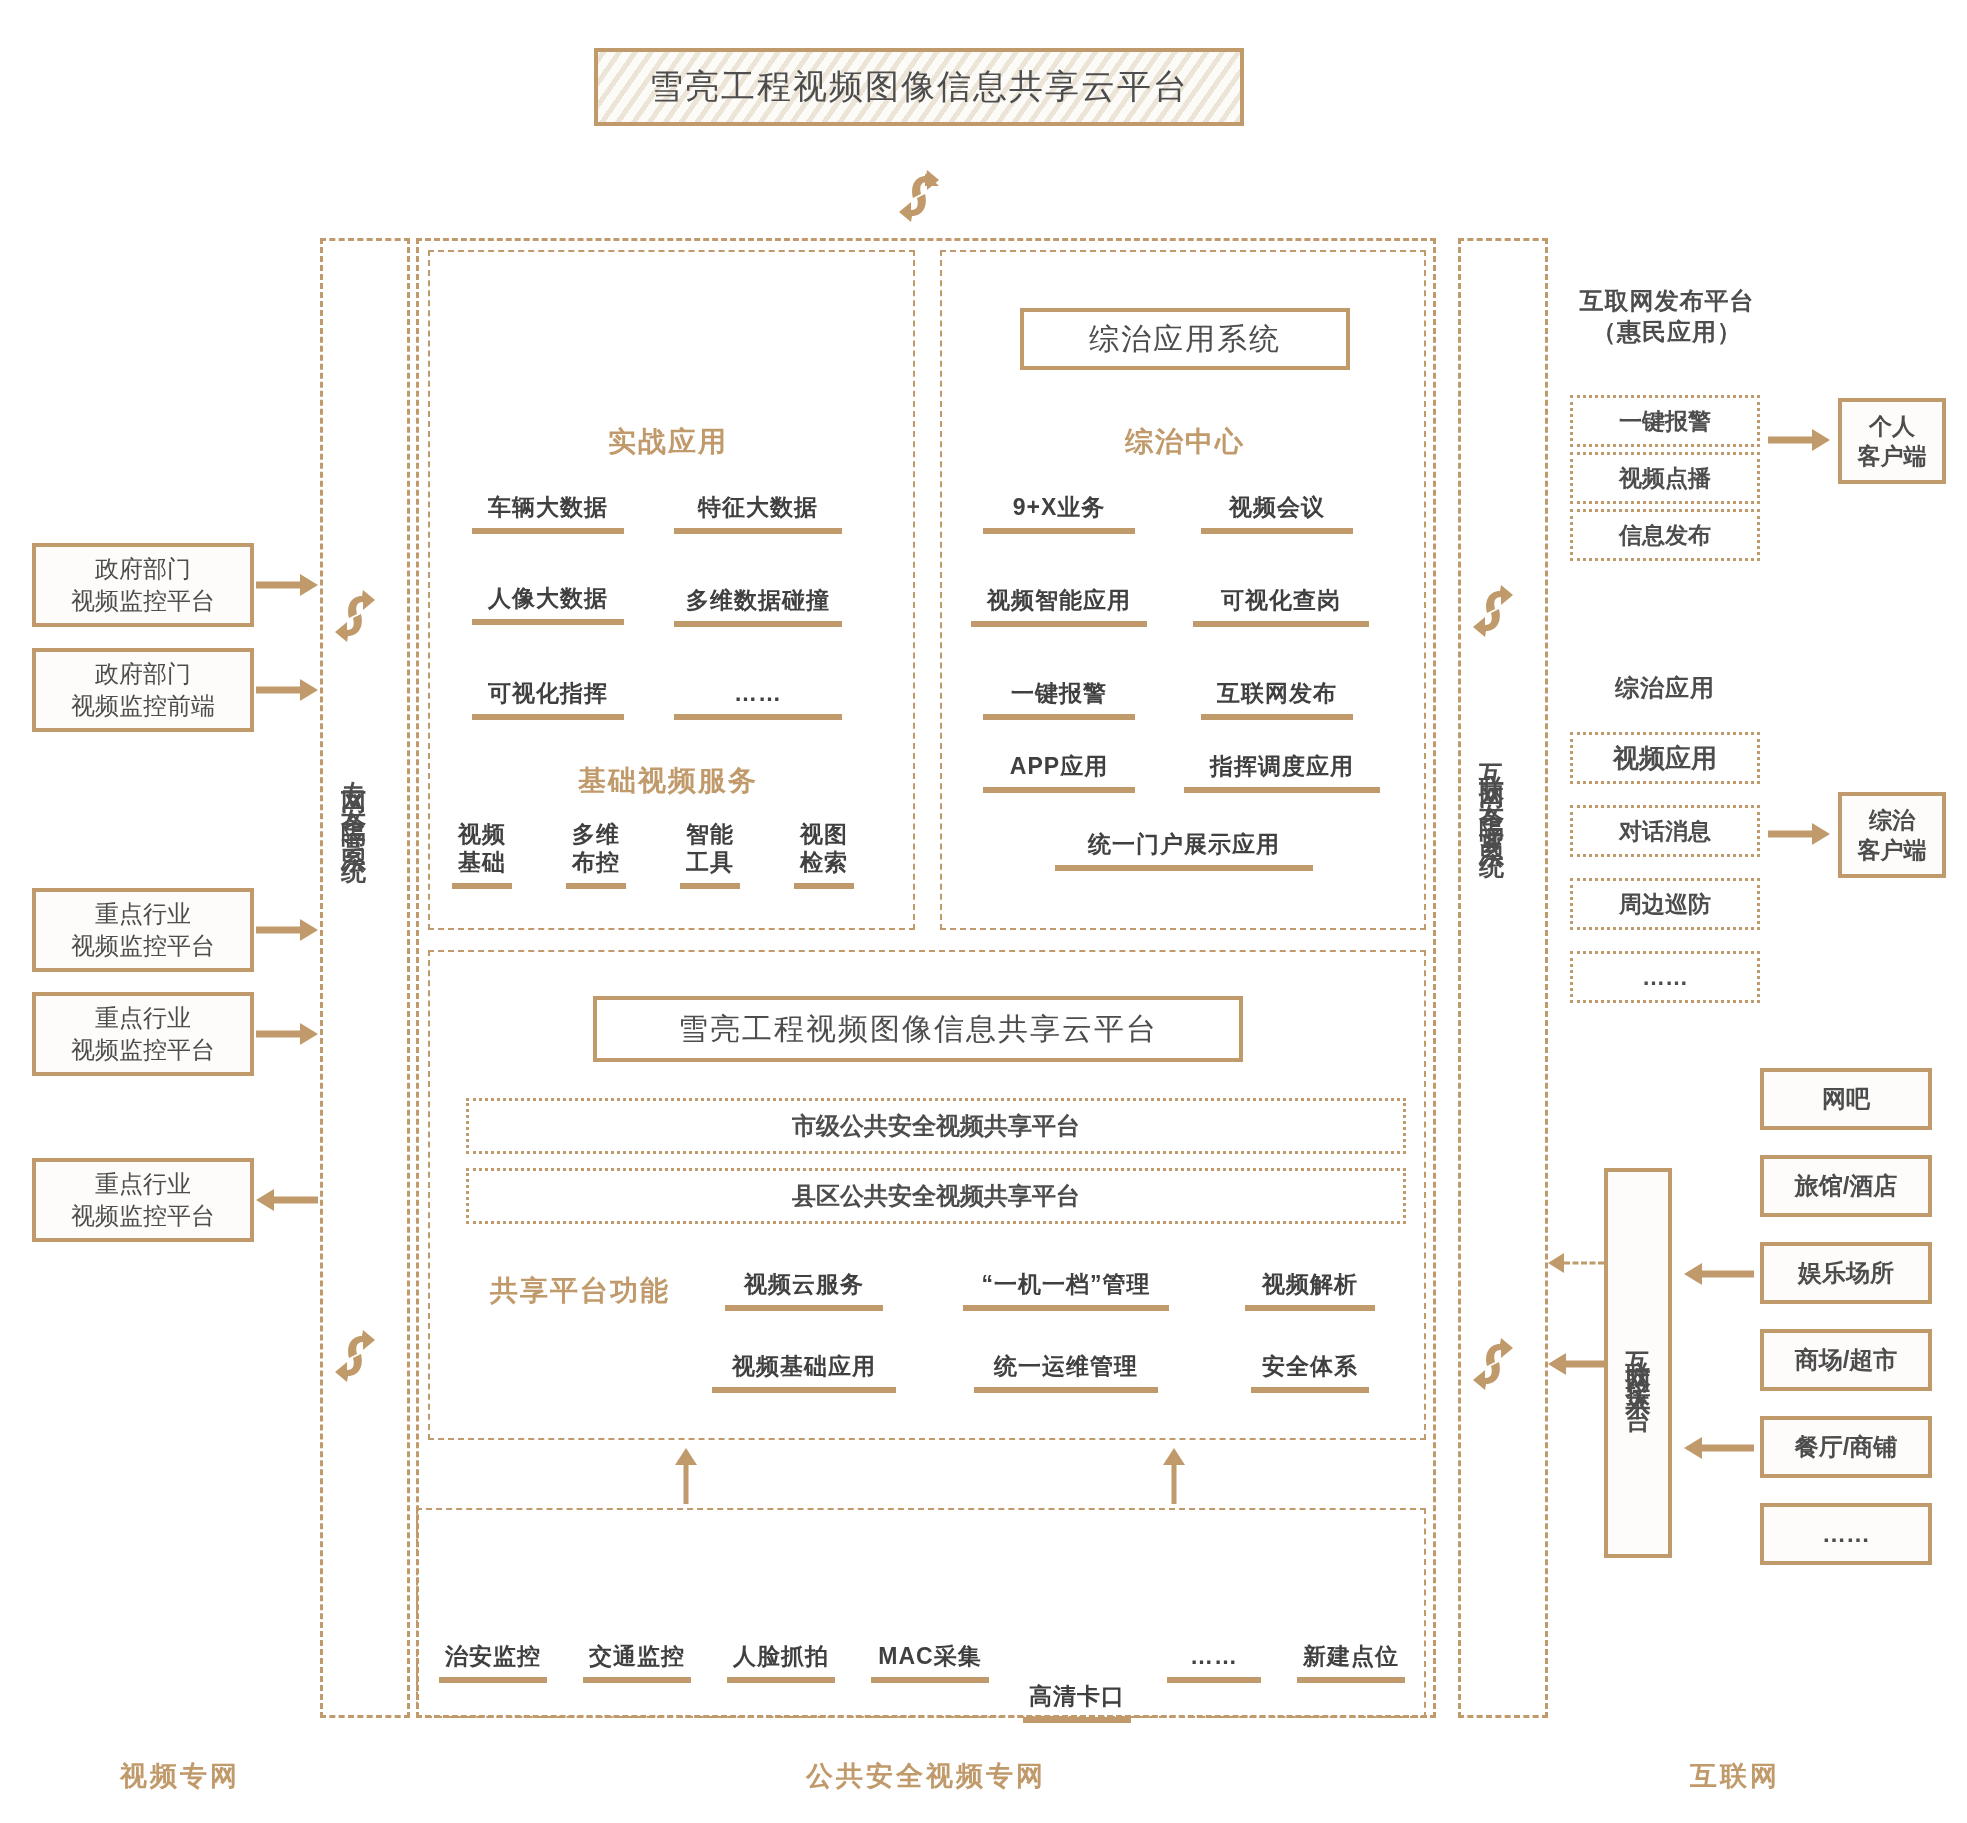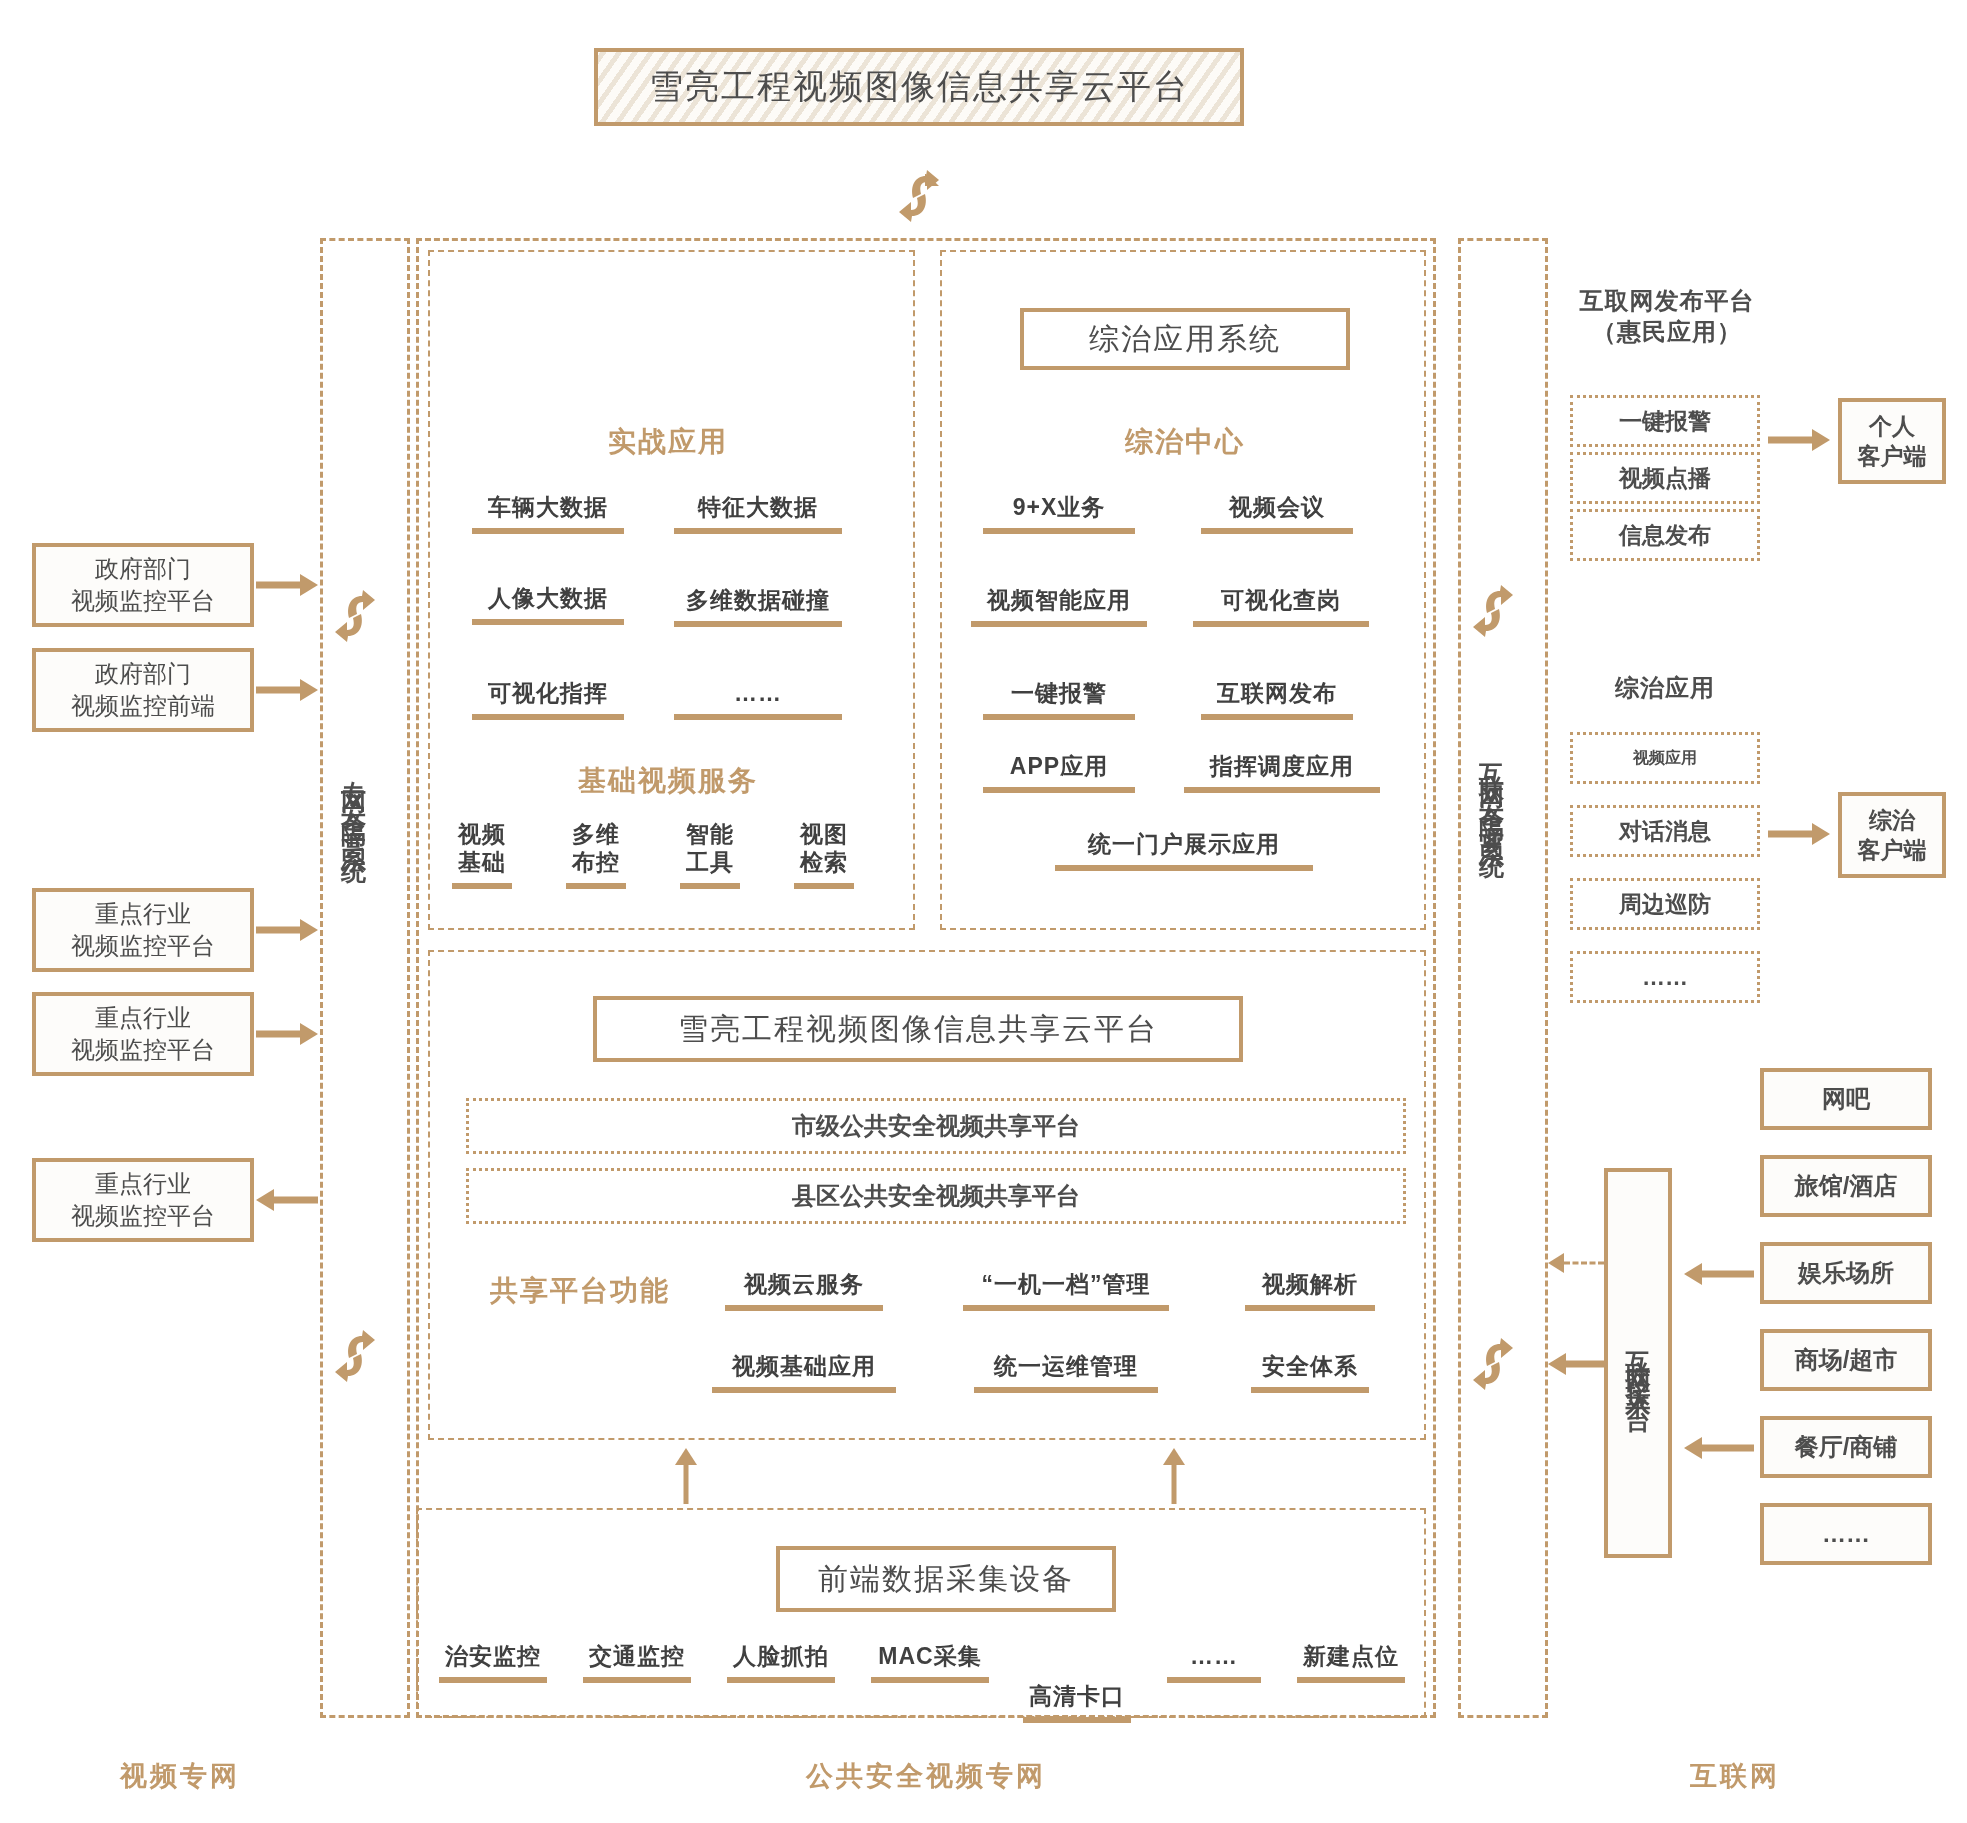--- a/index.html
+++ b/index.html
@@ -368,23 +368,20 @@
     <div class="head"></div>
       <div class="shaft" style="height:42px;"></div>
   </div>
   <div class="abs arrow-u" style="left:1162px;top:1448px;width:24px;height:56px;">
     <div class="head"></div>
       <div class="shaft" style="height:42px;"></div>
   </div>
 
   <div class="abs dashbox-thin" style="left:416px;top:1508px;width:1010px;height:210px;"></div>
 
-  <div class="abs hdrbox" style="left:776px;top:1546px;width:340px;height:66px;font-size:30px;">
-    <span>前端数据采集设备</span>
-  </div>
 
   <div class="abs uitem" style="left:428px;top:1642px;width:130px;">
     <span class="txt">治安监控</span>
       <span class="bar" style="width:108px;"></span>
   </div>
   <div class="abs uitem" style="left:572px;top:1642px;width:130px;">
     <span class="txt">交通监控</span>
       <span class="bar" style="width:108px;"></span>
   </div>
   <div class="abs uitem" style="left:716px;top:1642px;width:130px;">
@@ -453,21 +450,21 @@
 
   <div class="abs solidbox" style="left:1838px;top:398px;width:108px;height:86px;font-size:23px;font-weight:bold;">
     <span style="white-space:pre-line">个人
 客户端</span>
   </div>
 
   <div class="abs plain-label" style="left:1570px;top:672px;width:190px;">
     <span>综治应用</span>
   </div>
 
-  <div class="abs dotbox" style="left:1570px;top:732px;width:190px;height:52px;font-weight:bold;font-size:16px;">
+  <div class="abs dotbox" style="left:1570px;top:732px;width:190px;height:52px;font-weight:bold;font-size:26px;">
     <span>视频应用</span>
   </div>
   <div class="abs dotbox" style="left:1570px;top:805px;width:190px;height:52px;font-weight:bold;font-size:23px;">
     <span>对话消息</span>
   </div>
   <div class="abs dotbox" style="left:1570px;top:878px;width:190px;height:52px;font-weight:bold;font-size:23px;">
     <span>周边巡防</span>
   </div>
   <div class="abs dotbox" style="left:1570px;top:951px;width:190px;height:52px;font-weight:bold;font-size:23px;">
     <span>……</span>

